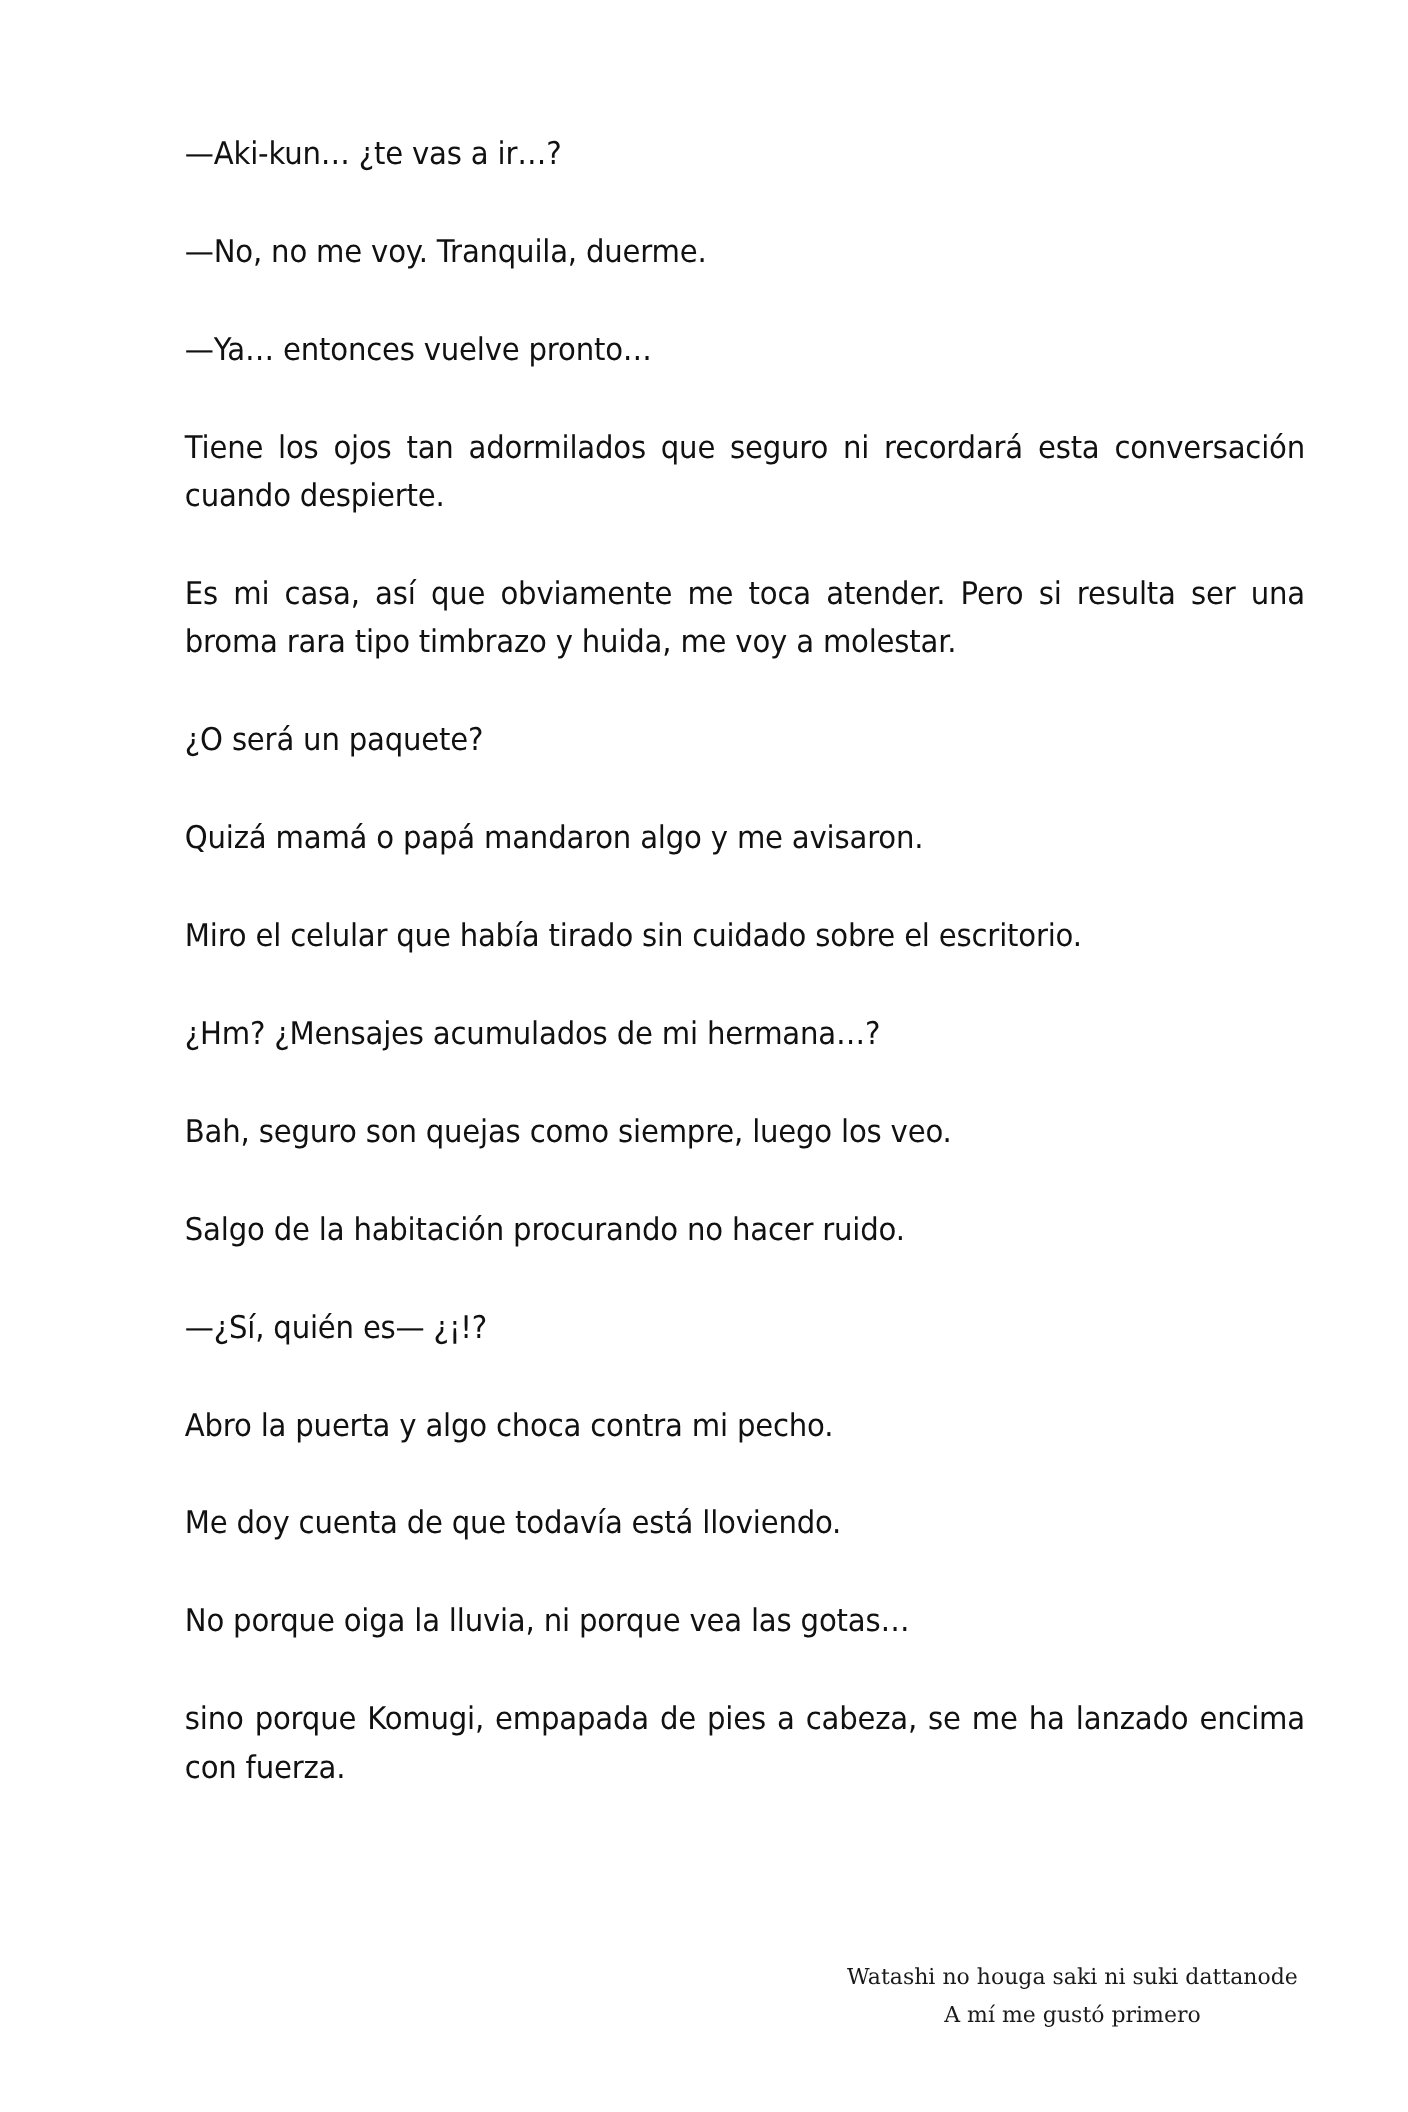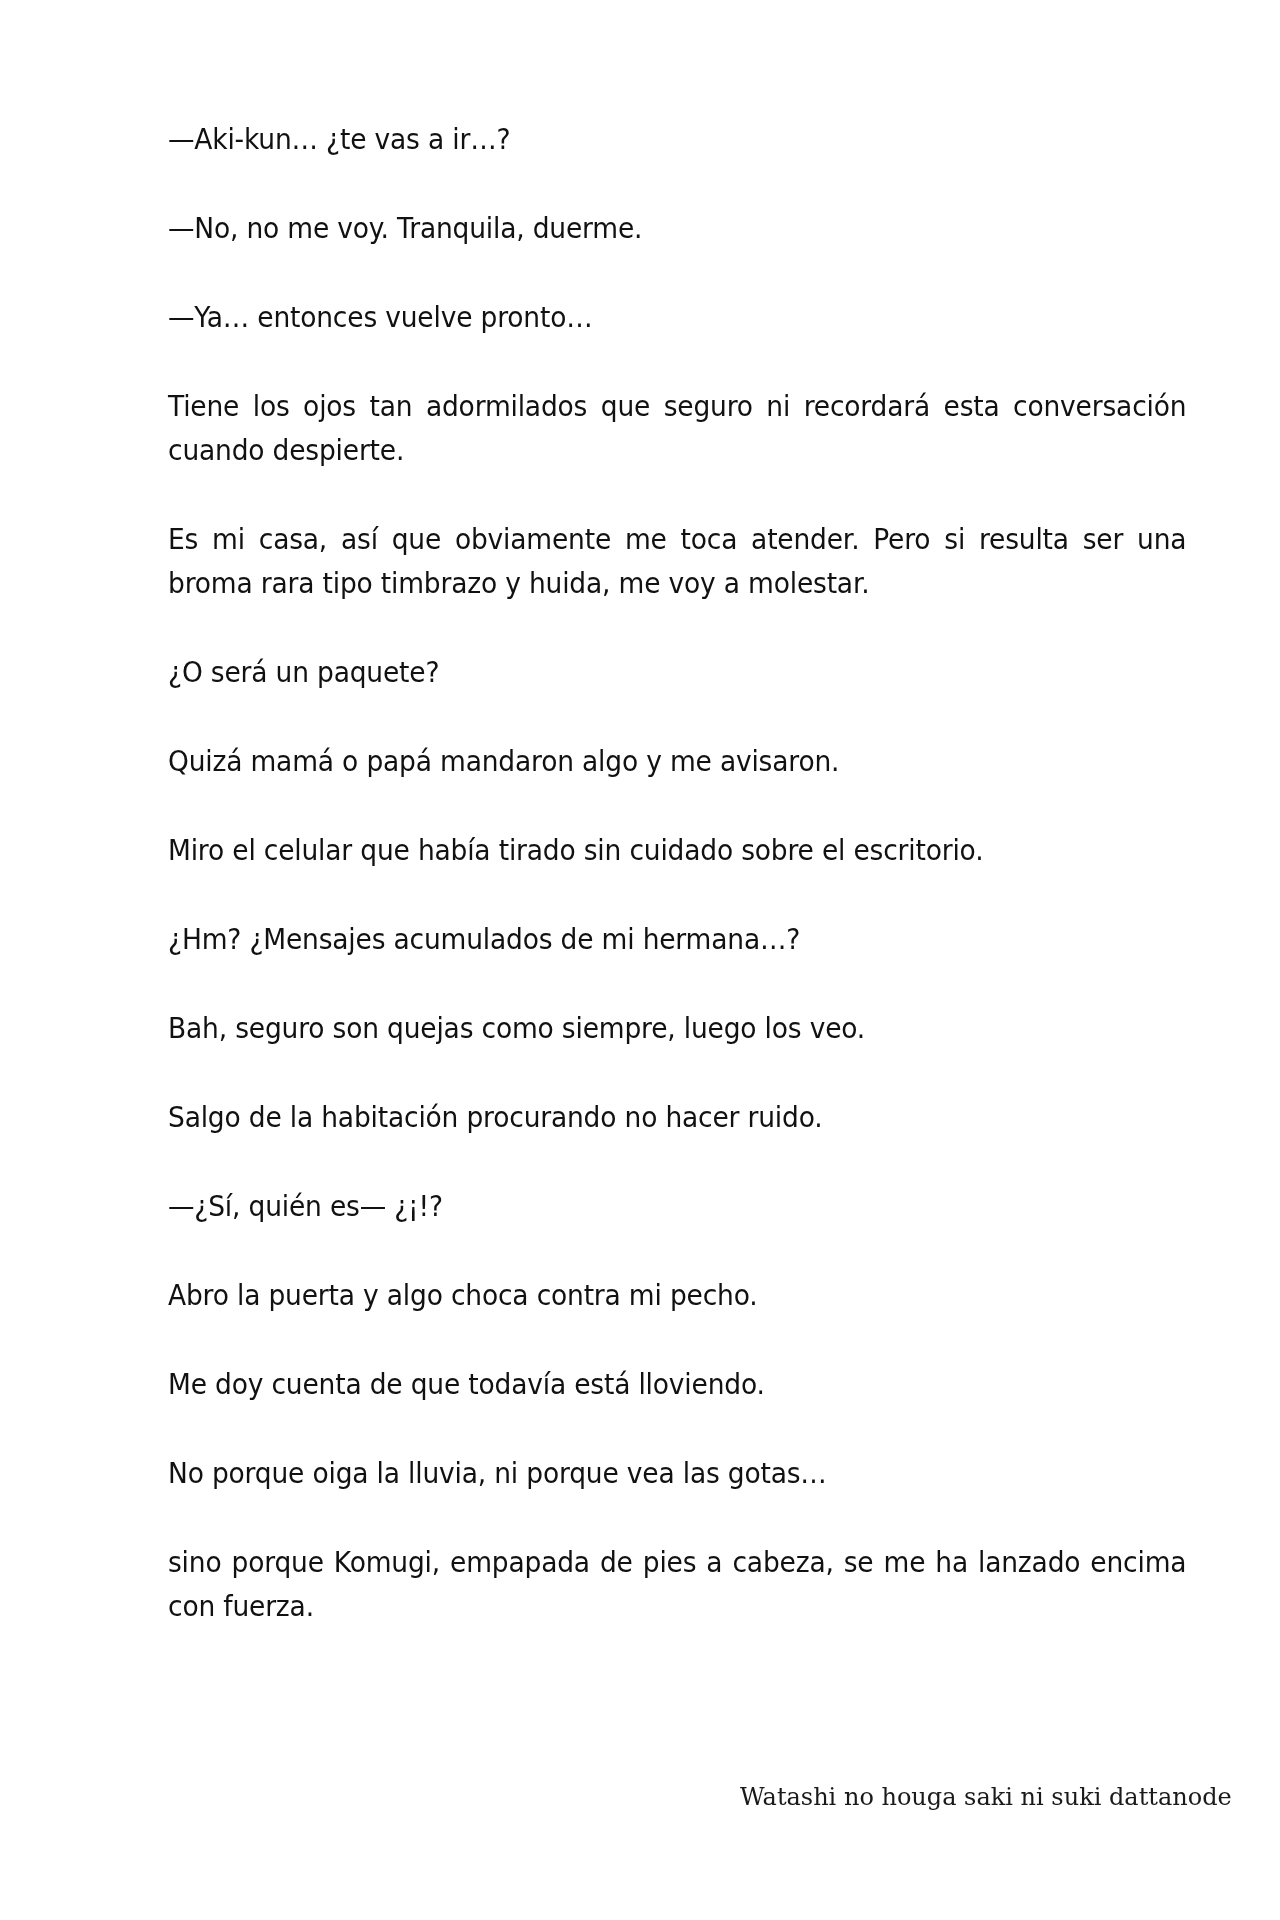--- a/index.html
+++ b/index.html
@@ -34,21 +34,21 @@
       width: 1095px;
     }
     .para.last { margin-bottom: 0; }
     .footer {
       position: absolute;
       left: 740px;
       width: 470px;
       top: 1780px;
       text-align: center;
       font-family: "DejaVu Serif", "Liberation Serif", serif;
-      font-size: 24px;
+      font-size: 20px;
       line-height: 34px;
       color: #1a1a1a;
     }
     .footer div { white-space: nowrap; }
   </style>
 </head>
 <body>
 
 <div class="page">
   <p class="para">—Aki-kun… ¿te vas a ir…?</p>
@@ -64,13 +64,14 @@
   <p class="para">Salgo de la habitación procurando no hacer ruido.</p>
   <p class="para">—¿Sí, quién es— ¿¡!?</p>
   <p class="para">Abro la puerta y algo choca contra mi pecho.</p>
   <p class="para">Me doy cuenta de que todavía está lloviendo.</p>
   <p class="para">No porque oiga la lluvia, ni porque vea las gotas…</p>
   <p class="para last">sino porque Komugi, empapada de pies a cabeza, se me ha lanzado encima con fuerza.</p>
 </div>
 
 <div class="footer">
   <div>Watashi no houga saki ni suki dattanode</div>
+  <div>A mí me gustó primero</div>
 </div>
 
 </body></html>

